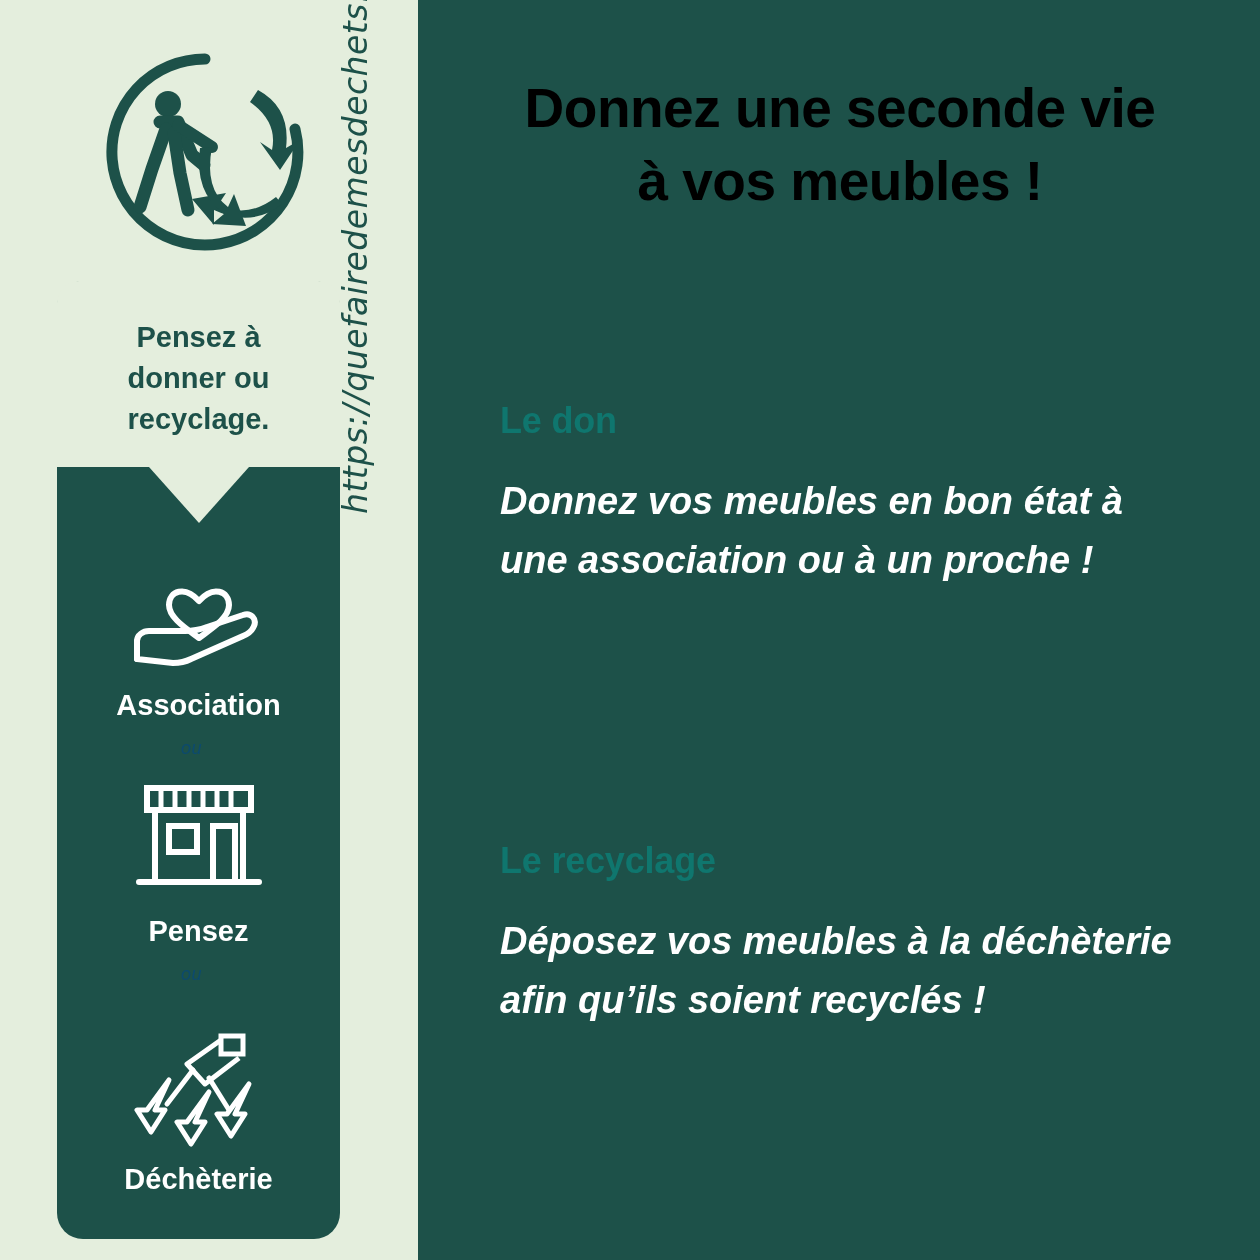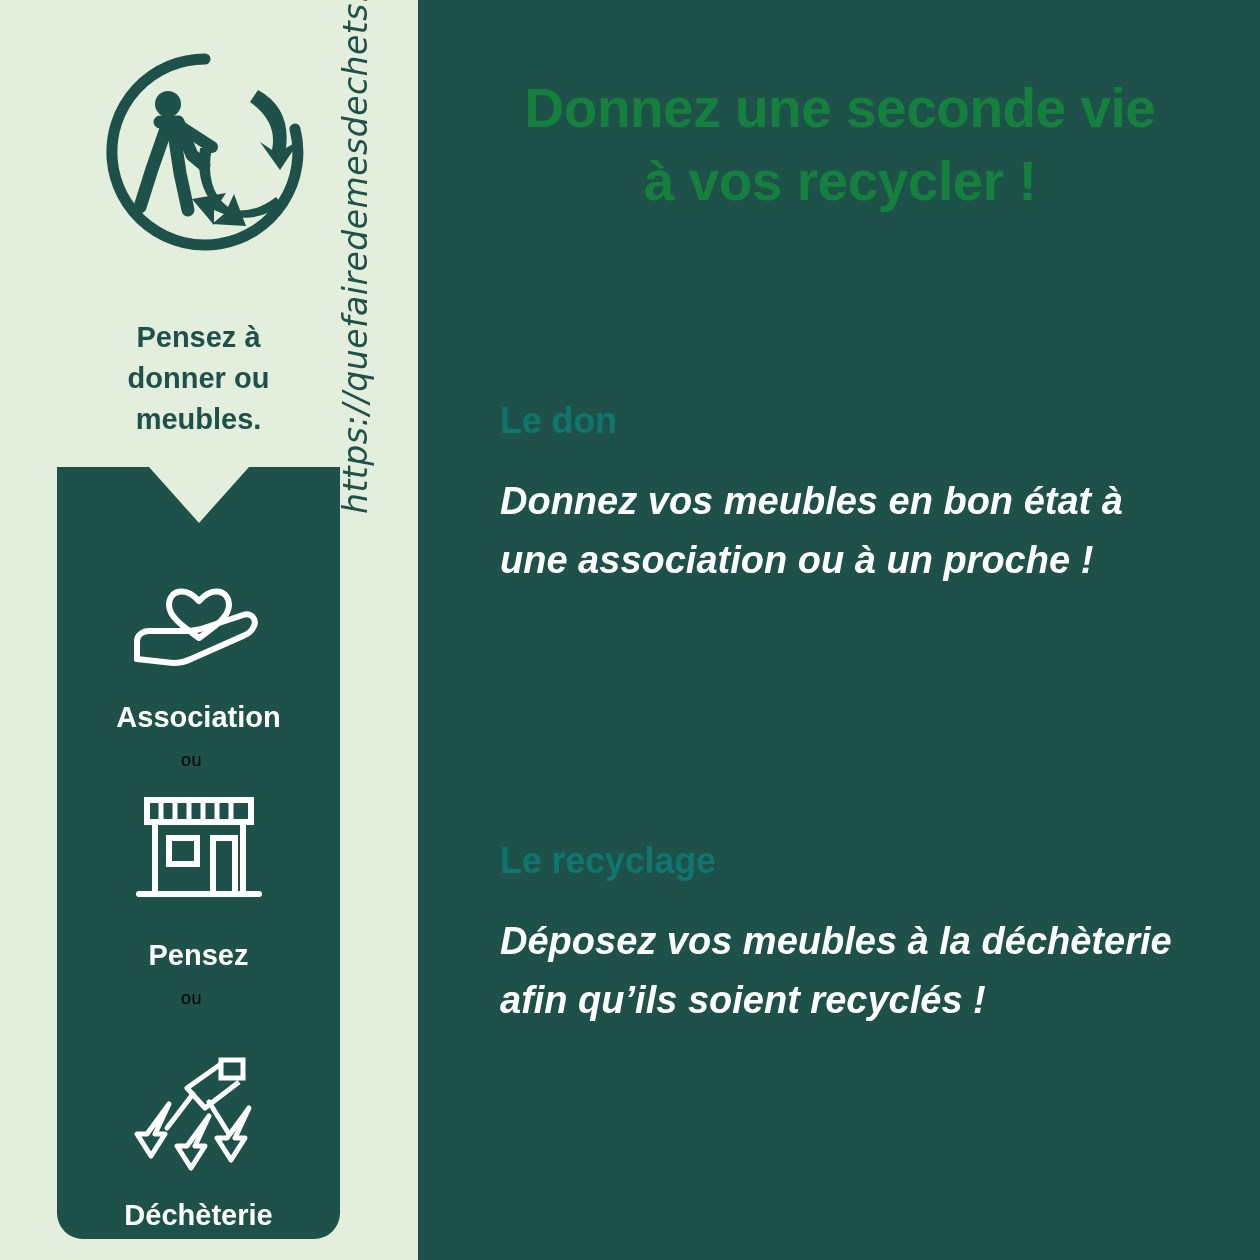--- a/index.html
+++ b/index.html
@@ -30,21 +30,21 @@
     height: 1260px;
     background: #1d5149;
   }
 
   .headline {
     position: absolute;
     left: 440px;
     top: 72px;
     width: 800px;
     text-align: center;
-    color: #15803d;
+    color: #000000;
     font-size: 55px;
     font-weight: bold;
     line-height: 1.32;
     letter-spacing: -0.5px;
   }
 
   .section {
     position: absolute;
     left: 500px;
     width: 700px;
@@ -166,40 +166,41 @@
   .step-icon {
     height: 120px;
     display: flex;
     align-items: center;
     justify-content: center;
   }
   .step-label {
     color: #ffffff;
     font-size: 29px;
     font-weight: bold;
-    margin-top: 32px;
+    margin-top: 20px;
   }
   .step-sep {
-    color: #000000;
+    color: #0c4a6e;
     font-size: 18px;
+    font-style: italic;
     margin: 16px 14px 16px 0;
     letter-spacing: 0.5px;
   }
   .spacer-1 { height: 22px; }
 </style>
 </head>
 <body>
 
 <div class="poster">
 
   <div class="right-panel"></div>
 
   <div class="headline">
     <div>Donnez une seconde vie</div>
-    <div>à vos recycler !</div>
+    <div>à vos meubles !</div>
   </div>
 
   <div class="section section-1">
     <p class="section-title">Le don</p>
     <p class="section-body">Donnez vos meubles en bon état à une association ou à un proche !</p>
   </div>
 
   <div class="section section-2">
     <p class="section-title">Le recyclage</p>
     <p class="section-body">Déposez vos meubles à la déchèterie afin qu’ils soient recyclés !</p>
@@ -227,21 +228,21 @@
     </div>
 
     <div class="green-card"></div>
 
     <div class="callout">
       <div class="callout-box"></div>
       <div class="callout-arrow"></div>
       <div class="callout-text">
         <div>Pensez à</div>
         <div>donner ou</div>
-        <div>meubles.</div>
+        <div>recyclage.</div>
       </div>
     </div>
 
     <div class="steps">
 
       <div class="step">
         <div class="step-icon">
           <svg viewBox="0 0 180 120" width="180" height="120" aria-hidden="true">
             <path d="M90 52 c-14 -16 -30 -10 -30 4 0 13 18 24 30 33 12 -9 30 -20 30 -33 0 -14 -16 -20 -30 -4 z" fill="none" stroke="#ffffff" stroke-width="6" stroke-linejoin="round"></path>
             <path d="M28 110 l0 -18 c0 -6 6 -10 12 -10 l36 0 c8 0 14 -1 22 -4 l36 -12 c8 -3 14 4 11 11 -2 5 -6 8 -11 10 l-52 23 c-6 3 -11 4 -18 4 z" fill="none" stroke="#ffffff" stroke-width="6" stroke-linejoin="round"></path>

